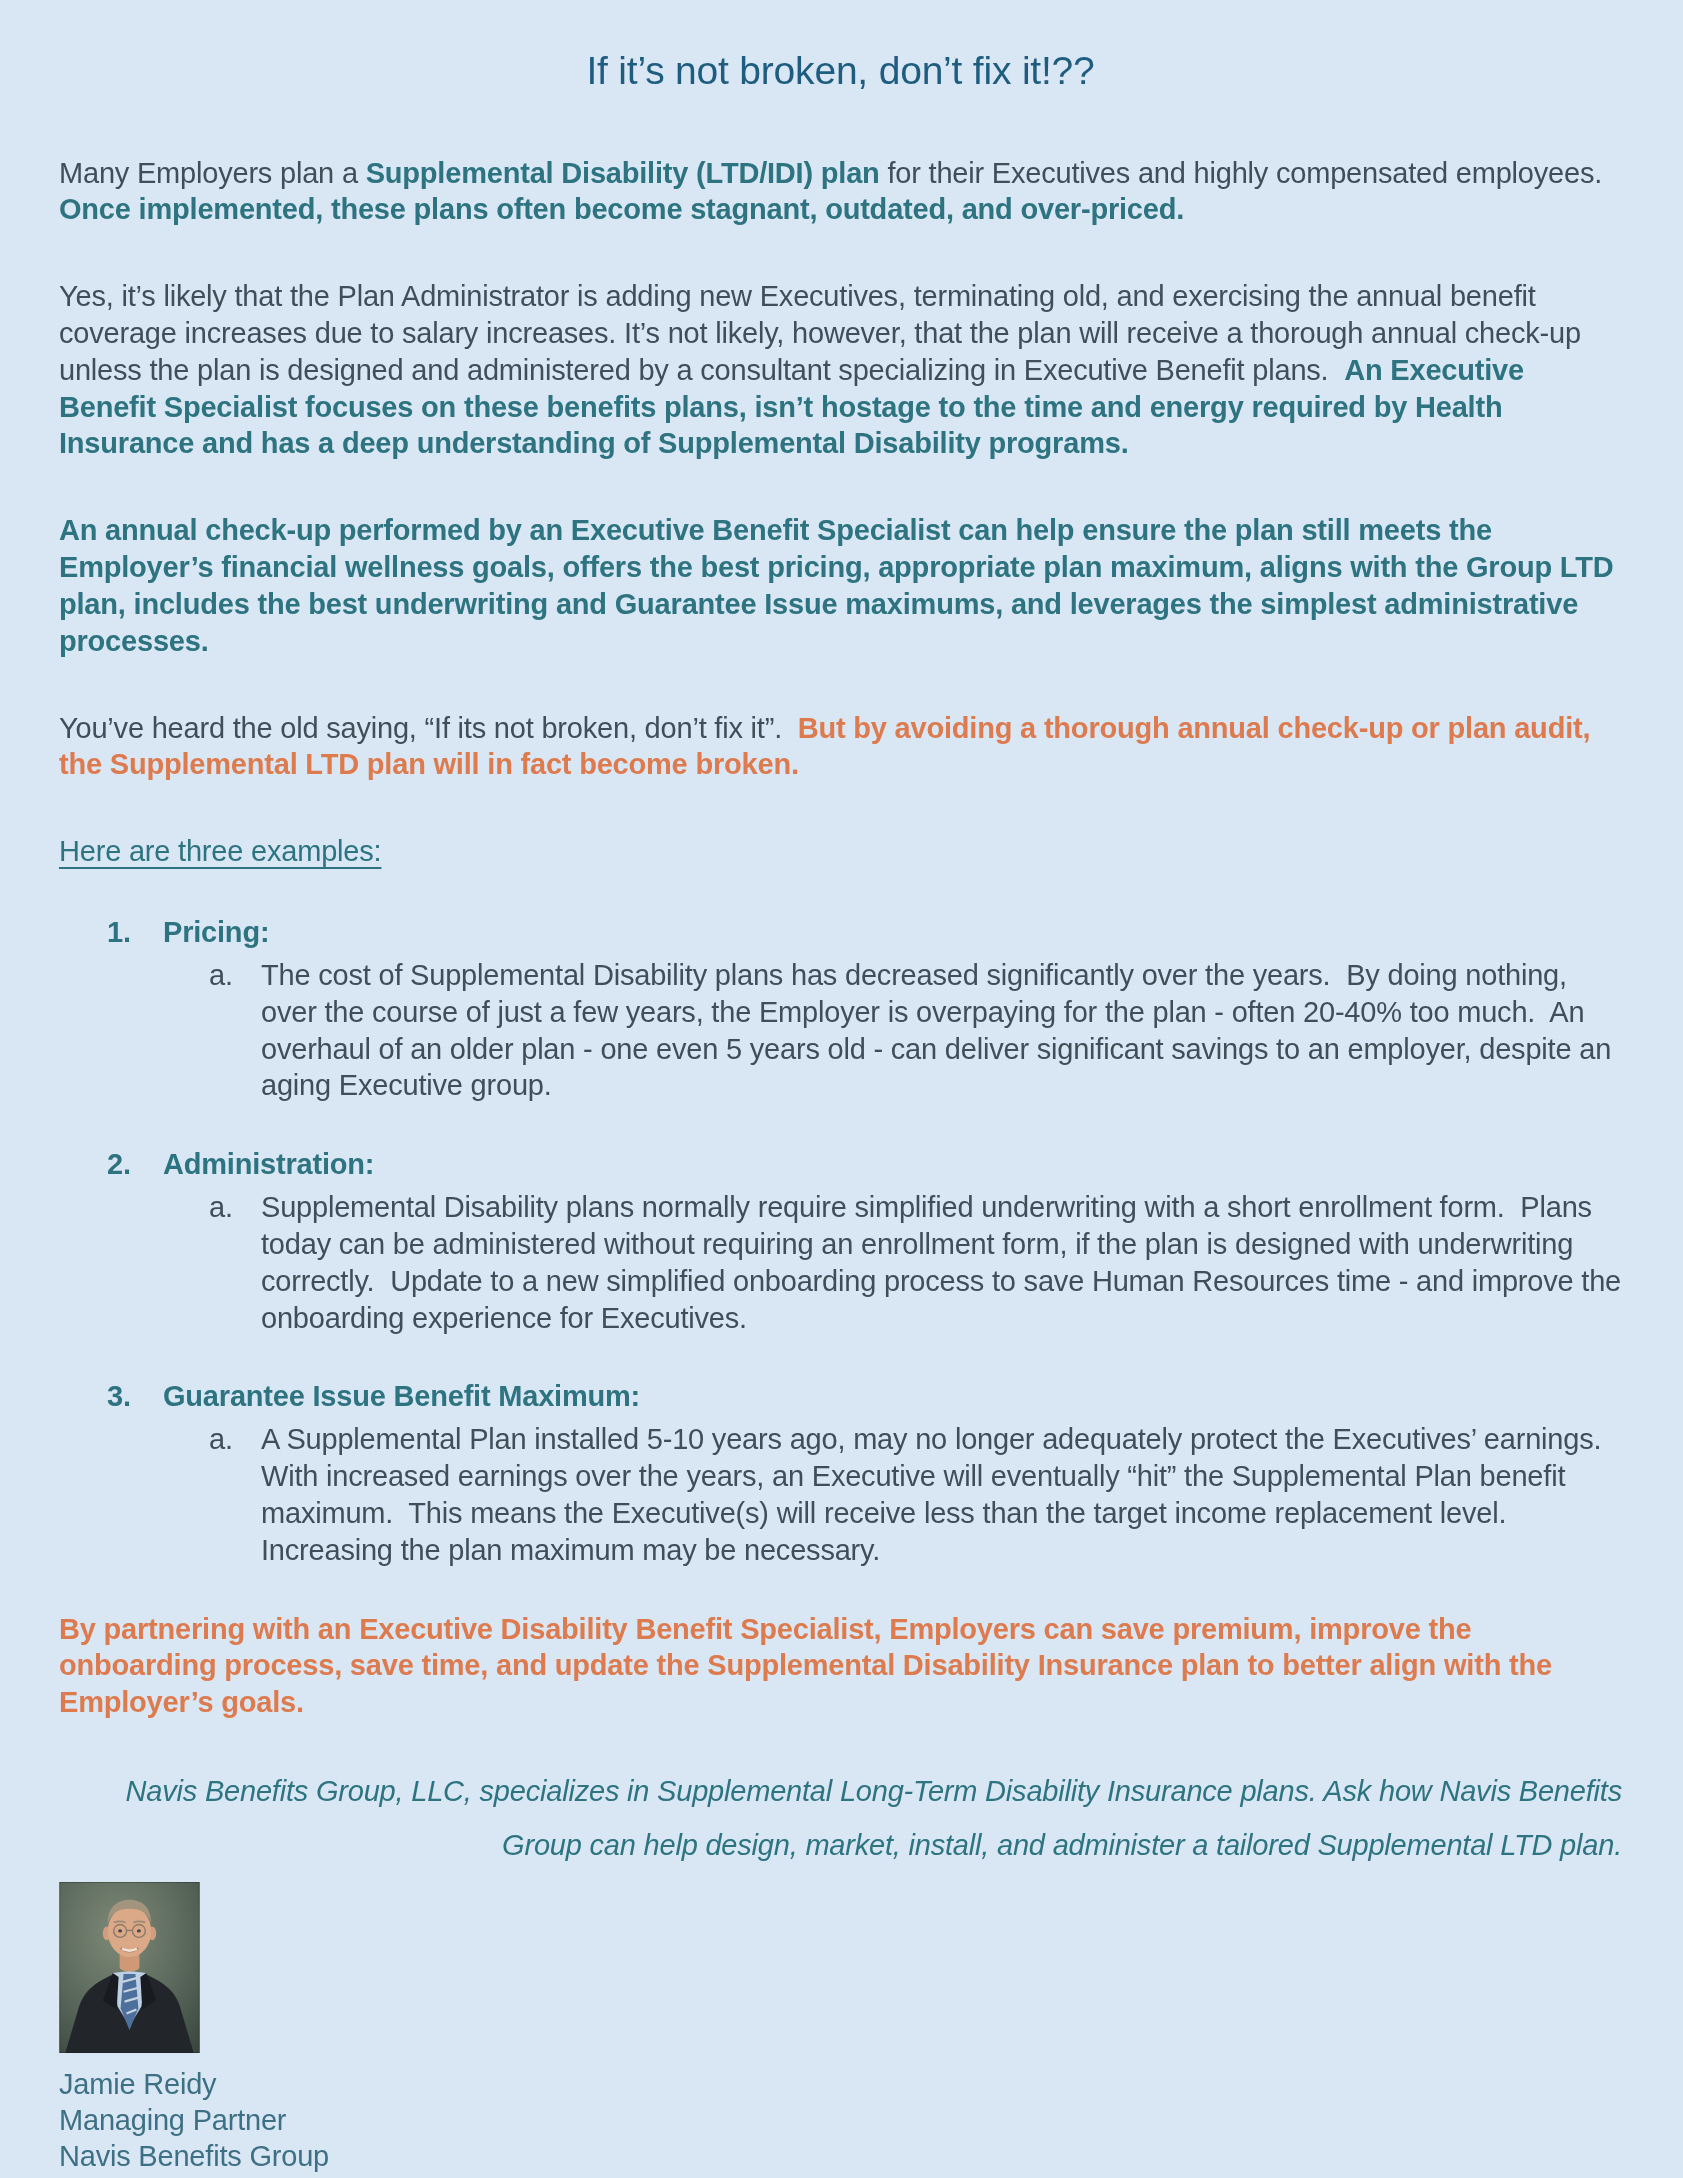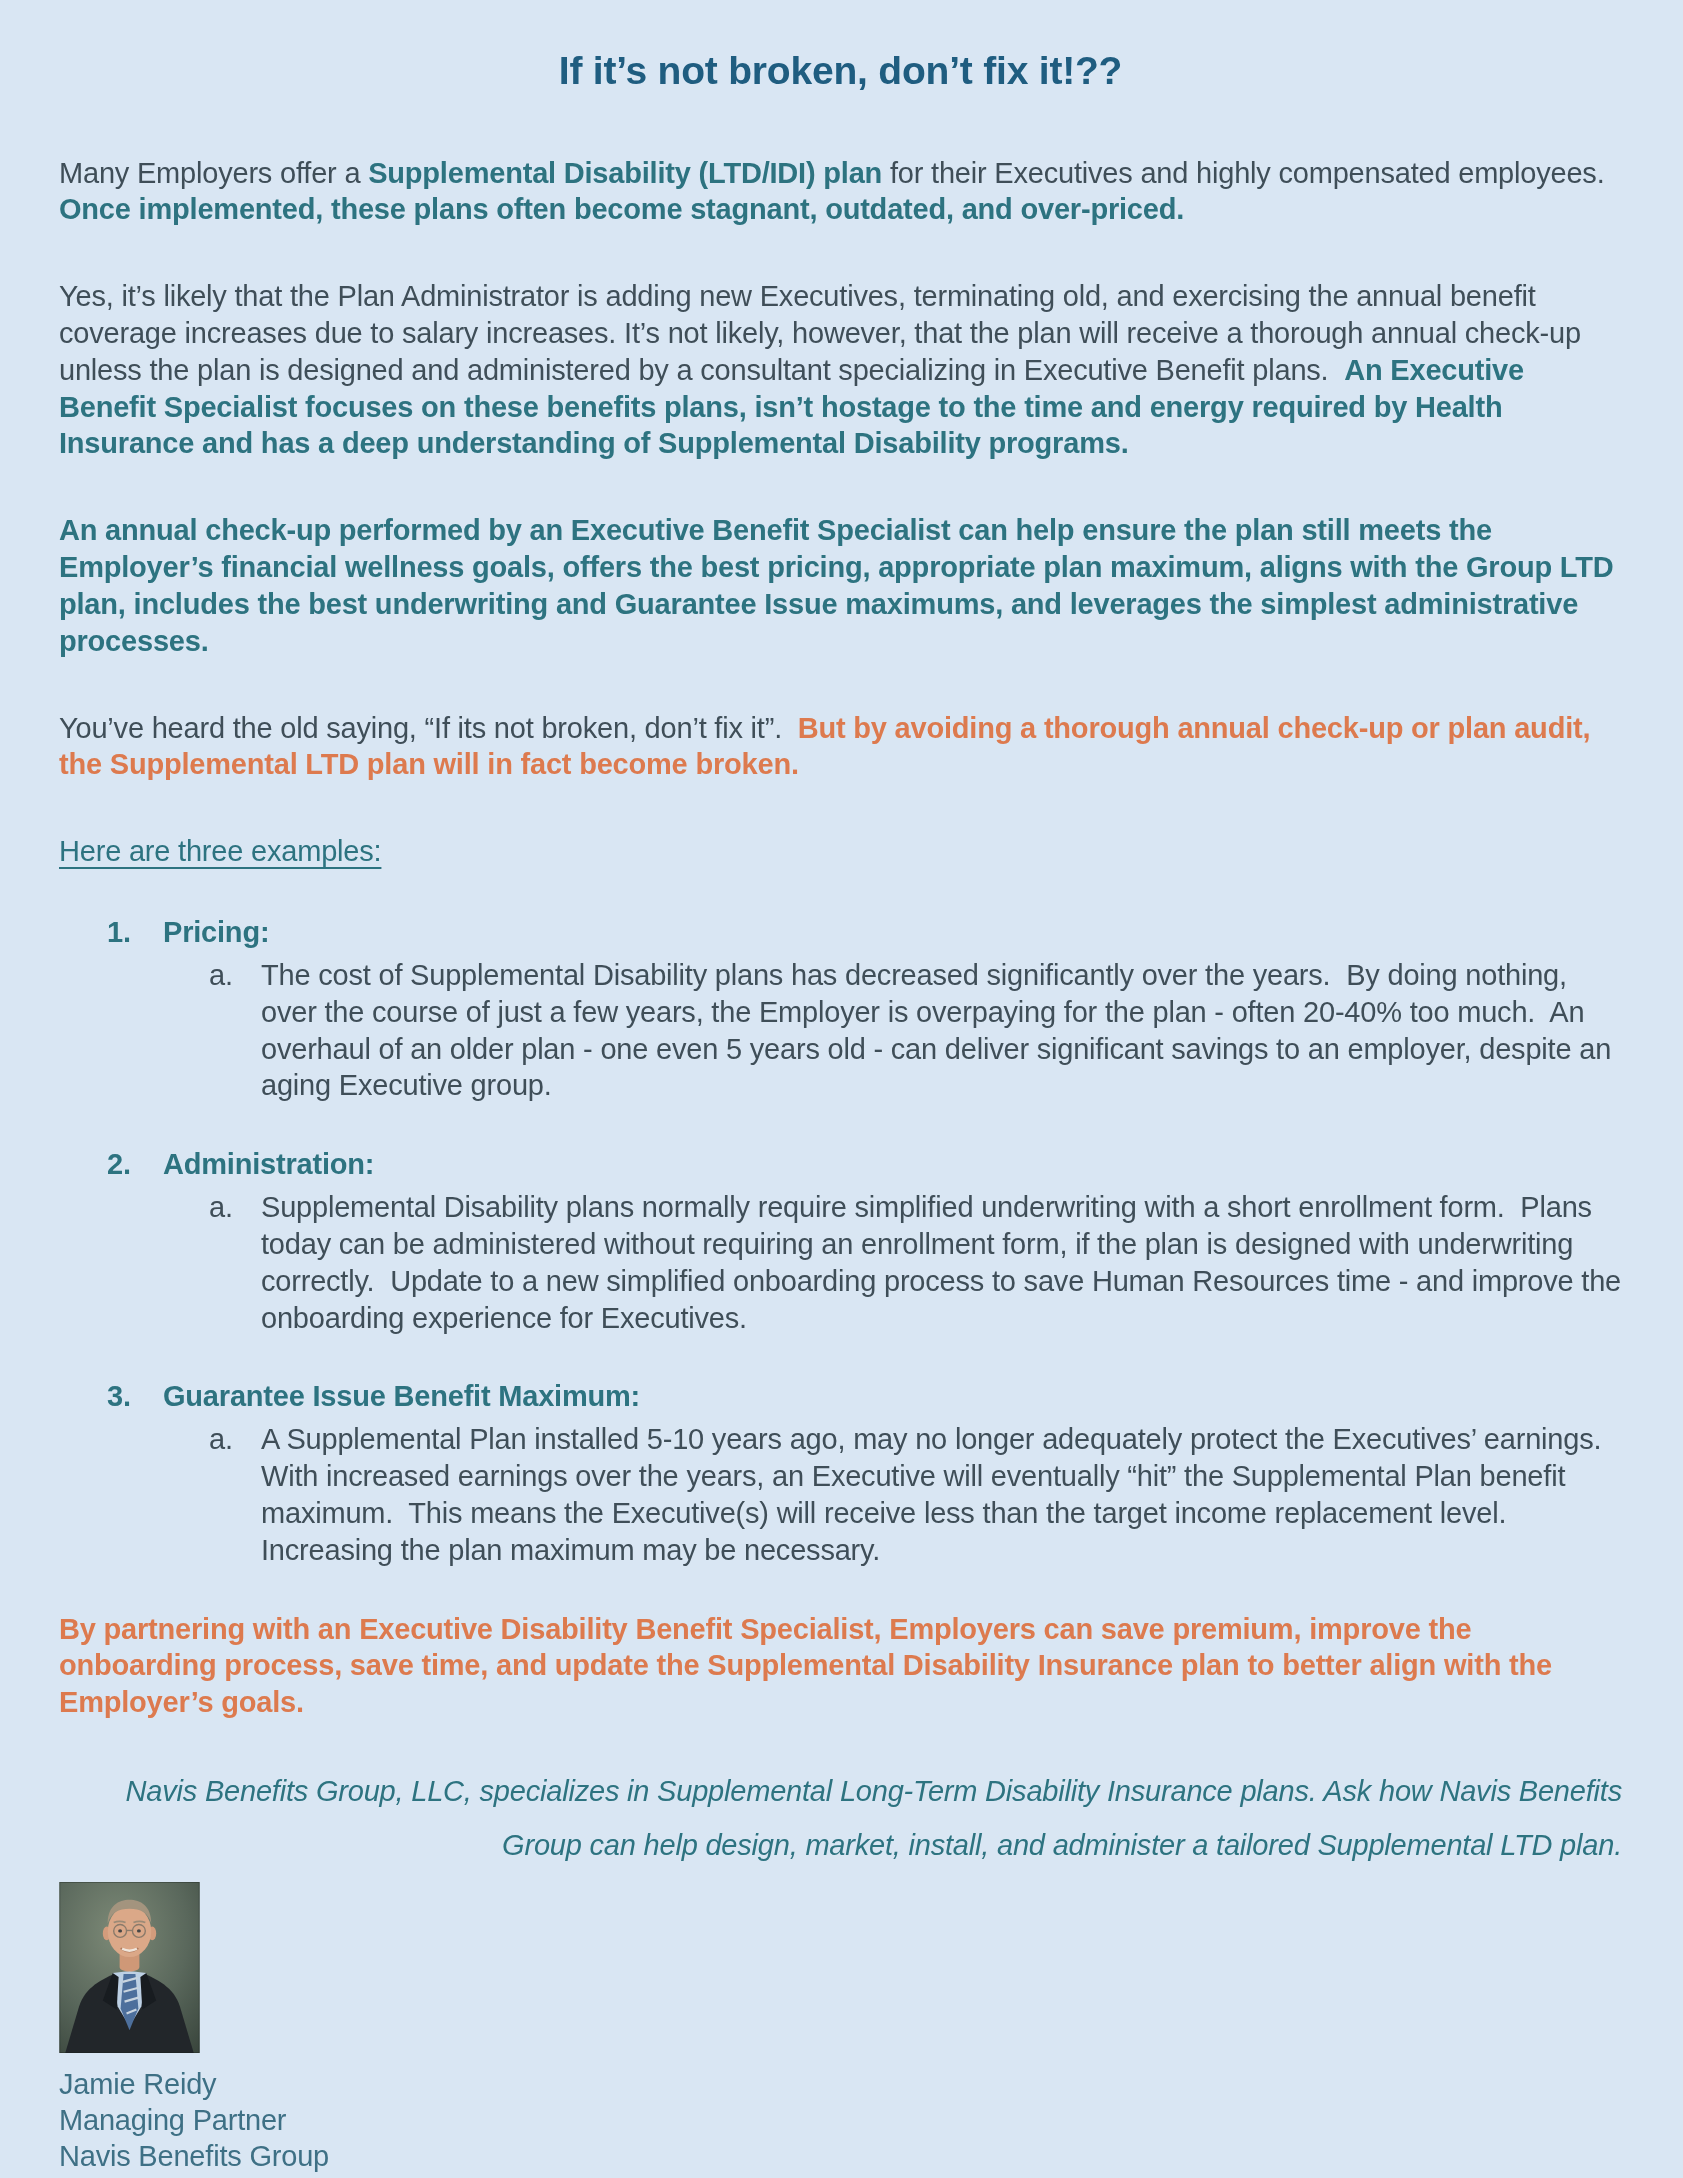--- a/index.html
+++ b/index.html
@@ -13,21 +13,21 @@
     background: var(--page-bg, #d9e6f3);
     font-family: "Liberation Sans", sans-serif;
     font-size: 29px;
     line-height: 1.27;
     letter-spacing: -0.2px;
     color: var(--body, #3f4e58);
   }
   .title {
     margin: 0 0 59px 0;
     font-size: 39px;
-    font-weight: bold;
+    font-weight: normal;
     text-align: center;
     color: var(--title, #1f5d80);
   }
   .para { margin: 0 0 50px 0; white-space: pre-wrap; }
   .teal { color: var(--teal, #2d7380); font-weight: bold; }
   .orange { color: var(--orange, #dd7a4e); font-weight: bold; }
   .examples-heading { margin: 12px 0 44px 0; }
   .examples-heading span { color: var(--teal, #2d7380); text-decoration: underline; text-underline-offset: 6px; }
   .example { margin: 0 0 42px 0; }
   .example-head {
@@ -53,21 +53,21 @@
   .photo { display: block; margin: 4px 0 14px 0; }
   .sig-line { color: var(--signature, #3e7085); line-height: 1.24; }
 </style>
 </head>
 <body>
 
 <div class="page">
 
   <h1 class="title">If it’s not broken, don’t fix it!??</h1>
 
-  <p class="para"><span>Many Employers offer a </span><span class="teal">Supplemental Disability (LTD/IDI) plan</span><span> for their Executives and highly compensated employees.  </span><span class="teal">Once implemented, these plans often become stagnant, outdated, and over-priced.</span></p>
+  <p class="para"><span>Many Employers plan a </span><span class="teal">Supplemental Disability (LTD/IDI) plan</span><span> for their Executives and highly compensated employees.  </span><span class="teal">Once implemented, these plans often become stagnant, outdated, and over-priced.</span></p>
 
   <p class="para"><span>Yes, it’s likely that the Plan Administrator is adding new Executives, terminating old, and exercising the annual benefit coverage increases due to salary increases. It’s not likely, however, that the plan will receive a thorough annual check-up unless the plan is designed and administered by a consultant specializing in Executive Benefit plans.  </span><span class="teal">An Executive Benefit Specialist focuses on these benefits plans, isn’t hostage to the time and energy required by Health Insurance and has a deep understanding of Supplemental Disability programs.</span></p>
 
   <p class="para"><span class="teal">An annual check-up performed by an Executive Benefit Specialist can help ensure the plan still meets the Employer’s financial wellness goals, offers the best pricing, appropriate plan maximum, aligns with the Group LTD plan, includes the best underwriting and Guarantee Issue maximums, and leverages the simplest administrative processes.</span></p>
 
   <p class="para"><span>You’ve heard the old saying, “If its not broken, don’t fix it”.  </span><span class="orange">But by avoiding a thorough annual check-up or plan audit, the Supplemental LTD plan will in fact become broken.</span></p>
 
   <p class="examples-heading"><span>Here are three examples:</span></p>
 
   <div class="example">

